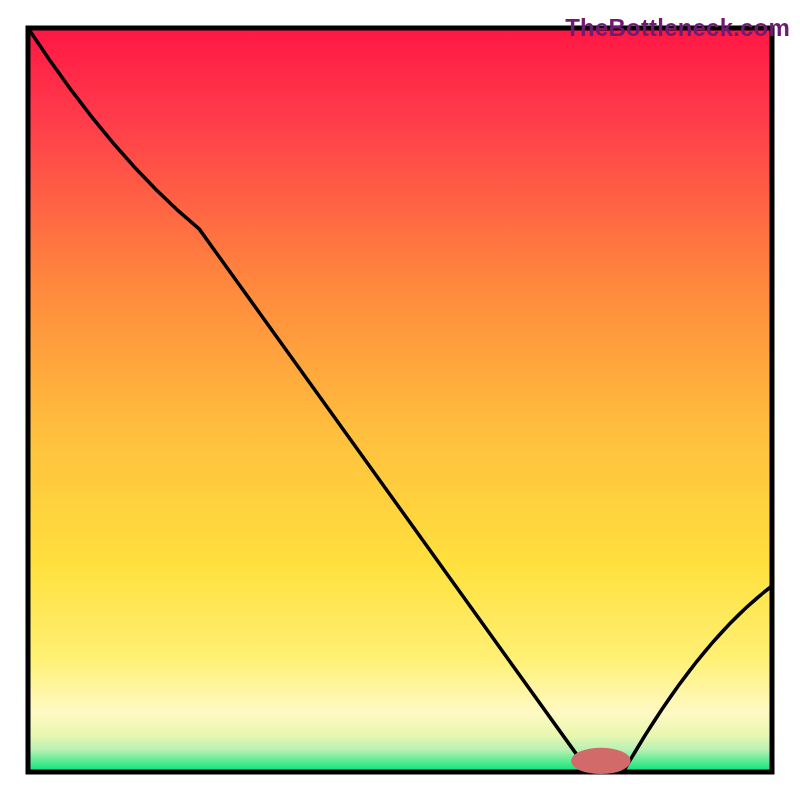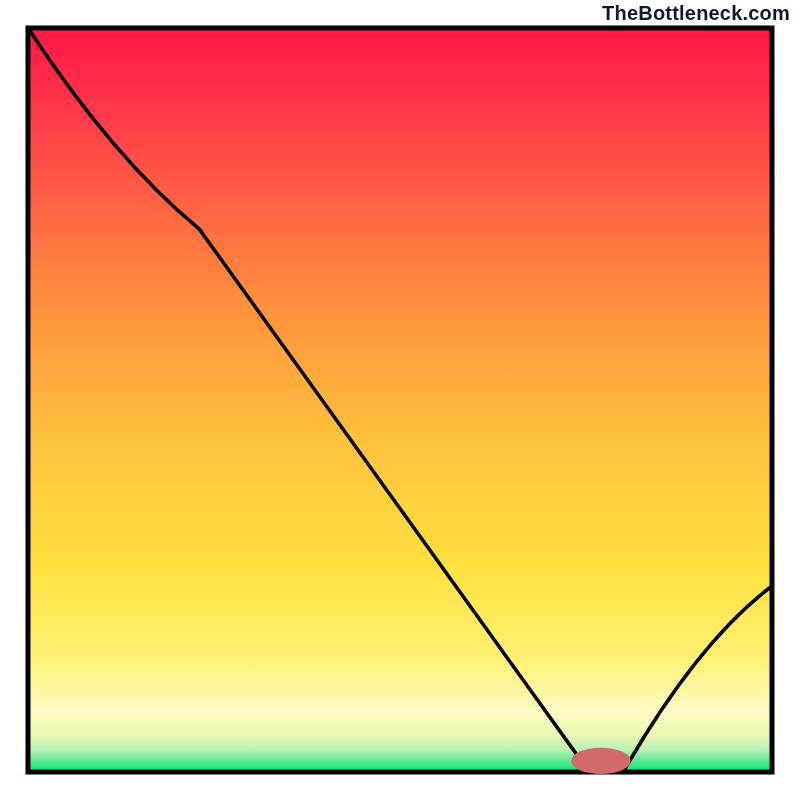--- a/index.html
+++ b/index.html
@@ -1,25 +1,25 @@
 <!DOCTYPE html>
 <html><head>
 <meta charset="utf-8">
 <style>
   * { margin: 0; padding: 0; box-sizing: border-box; }
   html, body { width: 800px; height: 800px; background: #fff; overflow: hidden; }
   .wrap { position: relative; width: 800px; height: 800px; }
   .watermark {
     position: absolute;
-    top: 2px;
+    top: 14px;
     right: 10px;
     font-family: Arial, sans-serif;
-    font-size: 20px;
+    font-size: 24px;
     font-weight: 600;
-    color: #0f172a;
+    color: #701a75;
     letter-spacing: 0.2px;
   }
   svg { display: block; position: absolute; top: 0; left: 0; }
 </style>
 </head>
 <body>
 <div class="wrap">
 
 <svg width="800" height="800" viewBox="0 0 800 800">
   <defs>

